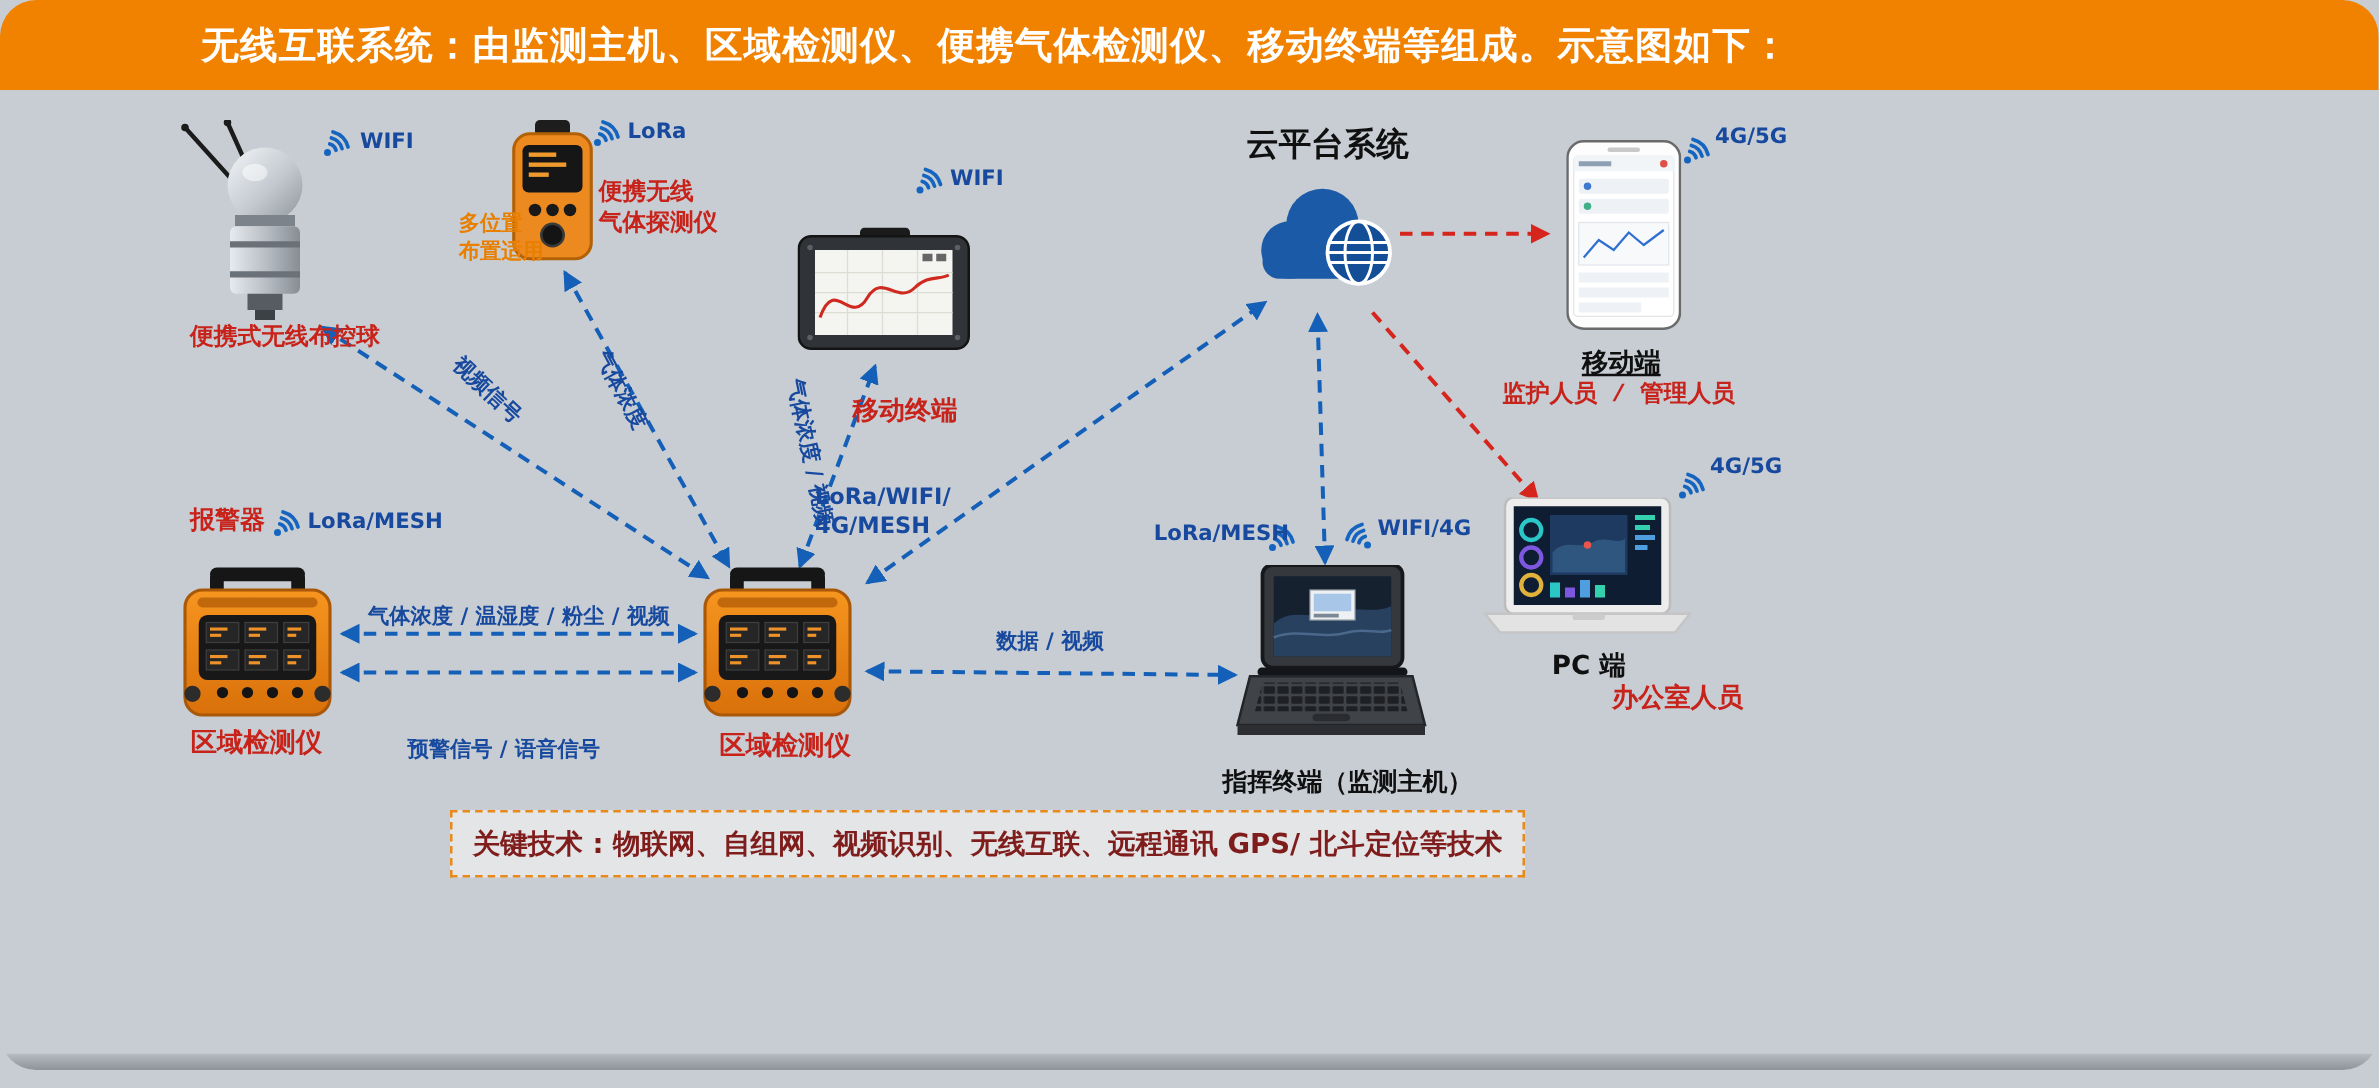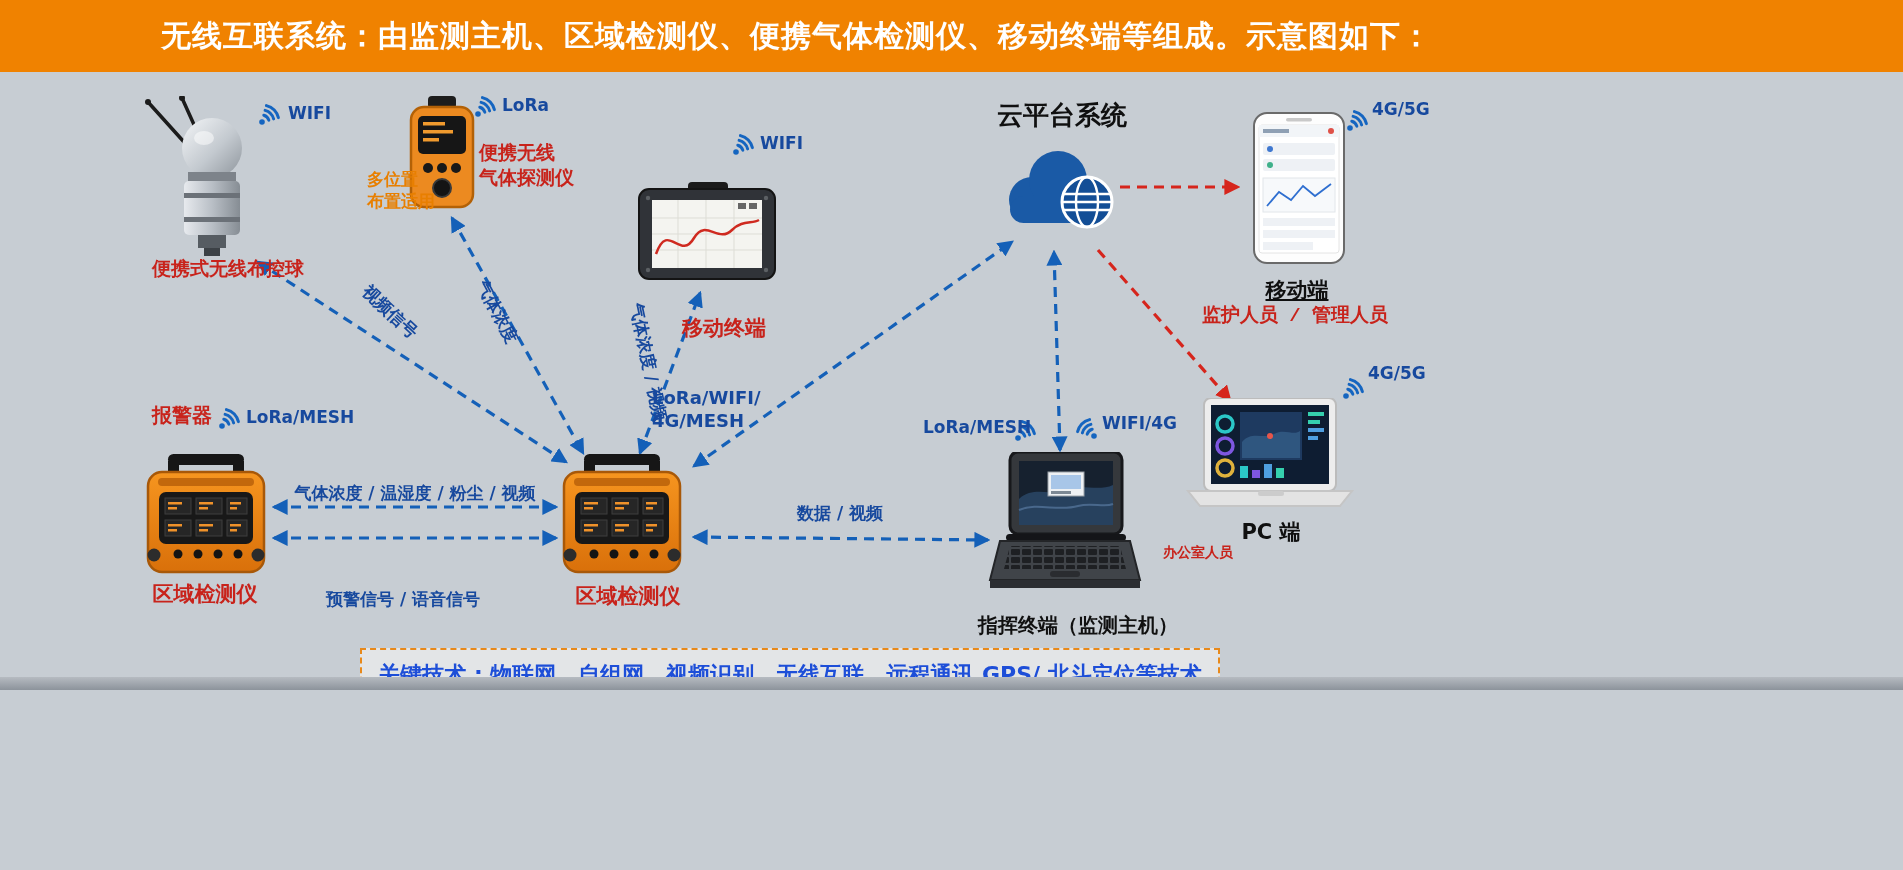--- a/index.html
+++ b/index.html
@@ -1,33 +1,33 @@
 <!DOCTYPE html>
 <html><head>
 <meta charset="utf-8">
 <style>
   html,body{margin:0;padding:0;}
   body{background:#C7CDD3;font-family:"DejaVu Sans","Liberation Sans",sans-serif;}
-  .stage{position:relative;width:1903px;height:690px;background:#C7CDD3;overflow:hidden;}
+  .stage{position:relative;width:1903px;height:856px;background:#C7CDD3;overflow:hidden;border-radius:29px;}
   .header{position:absolute;left:0;top:0;width:1903px;height:72px;background:#F08200;color:#ffffff;
           display:flex;align-items:center;justify-content:center;font-weight:bold;font-size:30px;letter-spacing:1px;}
   .header span{transform:translateX(-155px);white-space:nowrap;}
   .overlay{position:absolute;left:0;top:0;}
   .dev{position:absolute;}
   .lbl{position:absolute;font-weight:bold;white-space:nowrap;}
   .blue{color:#17499E;font-size:17px;}
   .red{color:#C8231B;font-size:20px;font-family:Liberation Mono, monospace;}
   .black{color:#101010;font-size:20px;}
   .orange{color:#E87F00;font-size:17px;line-height:1.35;}
   .cx{transform:translateX(-50%);}
   .rot{transform:translate(-50%,-50%) rotate(var(--r));}
   .two-line div{line-height:1.3;}
   .footer-box{position:absolute;left:360px;top:648px;width:856px;height:50px;border:2px dashed #E8891B;
           background:rgba(250,250,247,0.55);display:flex;align-items:center;justify-content:center;
-          font-weight:bold;font-size:22px;color:#1d4ed8;white-space:nowrap;}
+          font-weight:bold;font-size:22px;color:#7f1d1d;white-space:nowrap;}
   .bottom-strip{position:absolute;left:0;bottom:0;width:100%;height:13px;background:linear-gradient(#B6BBC1,#8C939B);}
 </style>
 </head>
 <body>
 
 <div class="stage">
 
   <div class="header">
     <span>无线互联系统：由监测主机、区域检测仪、便携气体检测仪、移动终端等组成。示意图如下：</span>
   </div>
@@ -289,21 +289,21 @@
   </div>
   <div class="lbl red cx" style="left:724px;top:280px;font-size:21px;margin-top:34px;">移动终端</div>
   <div class="lbl black cx" style="left:1062px;top:98px;font-size:26px;">云平台系统</div>
   <div class="lbl black cx" style="left:1297px;top:276px;font-size:21px;text-decoration:underline;">移动端</div>
   <div class="lbl red cx" style="left:1295px;top:302px;font-size:19px;">监护人员 / 管理人员</div>
   <div class="lbl red" style="left:152px;top:402px;">报警器</div>
   <div class="lbl red cx" style="left:205px;top:580px;font-size:21px;">区域检测仪</div>
   <div class="lbl red cx" style="left:628px;top:582px;font-size:21px;">区域检测仪</div>
   <div class="lbl black cx" style="left:1078px;top:612px;">指挥终端（监测主机）</div>
   <div class="lbl black cx" style="left:1271px;top:518px;font-size:21px;">PC 端</div>
-  <div class="lbl red cx" style="left:1198px;top:544px;font-size:14px;">办公室人员</div>
+  <div class="lbl red cx" style="left:1342px;top:544px;font-size:21px;">办公室人员</div>
 
   <div class="lbl blue" style="left:288px;top:103px;">WIFI</div>
   <div class="lbl blue" style="left:502px;top:95px;">LoRa</div>
   <div class="lbl blue" style="left:760px;top:133px;">WIFI</div>
   <div class="lbl blue" style="left:1372px;top:99px;">4G/5G</div>
   <div class="lbl blue" style="left:246px;top:407px;">LoRa/MESH</div>
   <div class="lbl blue" style="left:923px;top:417px;">LoRa/MESH</div>
   <div class="lbl blue" style="left:1102px;top:413px;">WIFI/4G</div>
   <div class="lbl blue" style="left:1368px;top:363px;">4G/5G</div>
 

